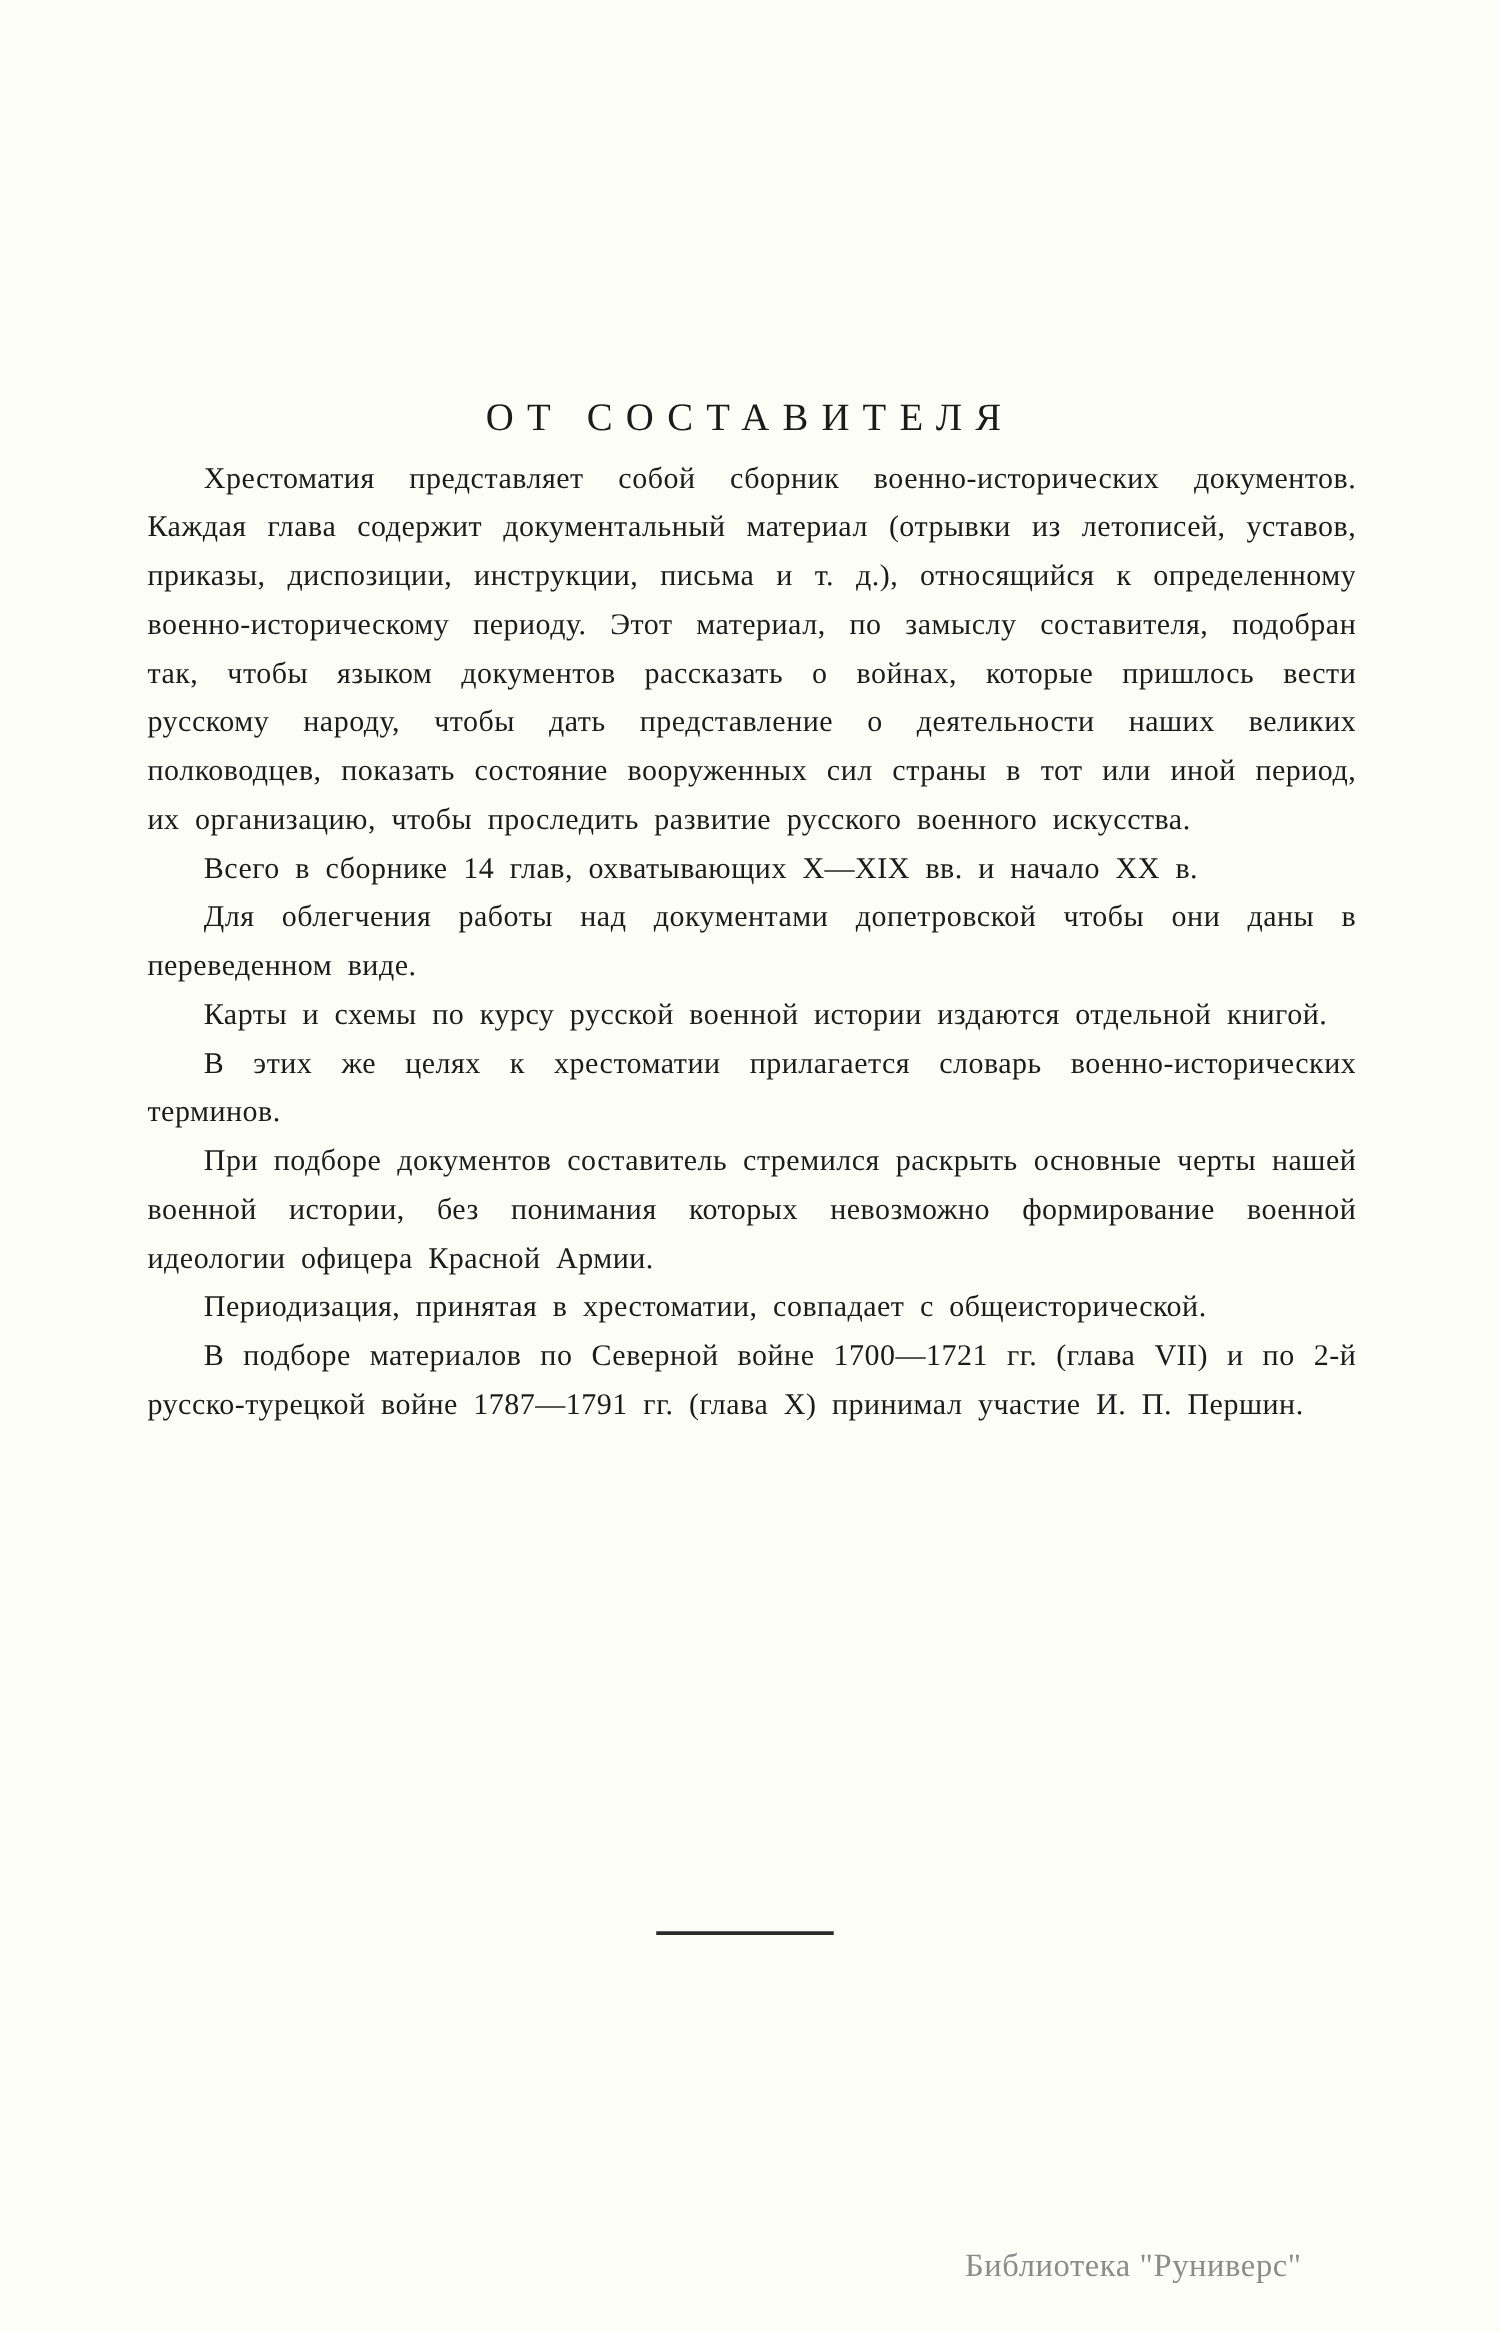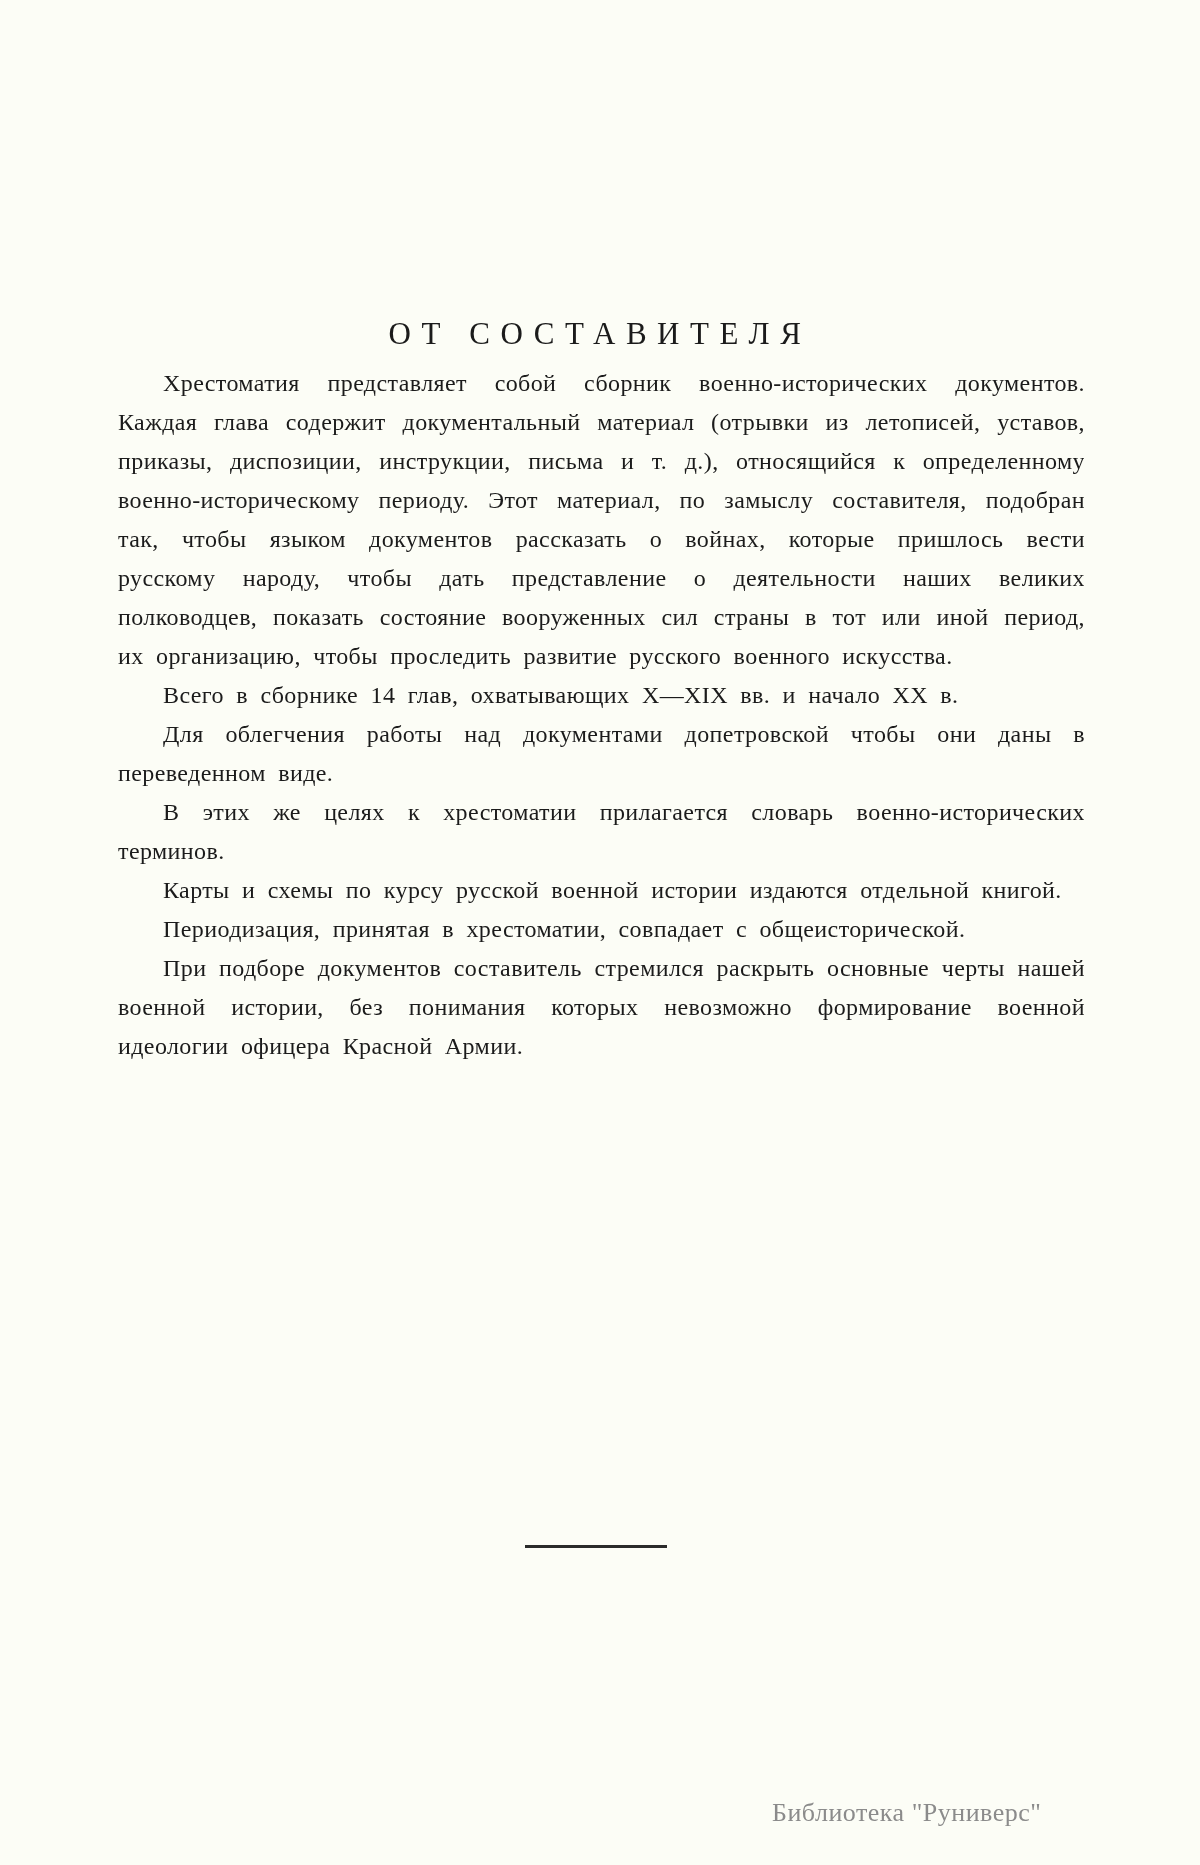--- a/index.html
+++ b/index.html
@@ -69,23 +69,24 @@
 <body>
 
 <div class="page">
 
   <h1 class="title">ОТ СОСТАВИТЕЛЯ</h1>
 
   <div class="body-text">
     <p>Хрестоматия представляет собой сборник военно-исторических документов. Каждая глава содержит документальный материал (отрывки из летописей, уставов, приказы, диспозиции, инструкции, письма и т. д.), относящийся к определенному военно-историческому периоду. Этот материал, по замыслу составителя, подобран так, чтобы языком документов рассказать о войнах, которые пришлось вести русскому народу, чтобы дать представление о деятельности наших великих полководцев, показать состояние вооруженных сил страны в тот или иной период, их организацию, чтобы проследить развитие русского военного искусства.</p>
     <p>Всего в сборнике 14 глав, охватывающих X—XIX вв. и начало XX в.</p>
     <p>Для облегчения работы над документами допетровской чтобы они даны в переведенном виде.</p>
+    <p>Карты и схемы по курсу русской военной истории издаются отдельной книгой.</p>
     <p>В этих же целях к хрестоматии прилагается словарь военно-исторических терминов.</p>
-    <p>Карты и схемы по курсу русской военной истории издаются отдельной книгой.</p>
+    <p>При подборе документов составитель стремился раскрыть основные черты нашей военной истории, без понимания которых невозможно формирование военной идеологии офицера Красной Армии.</p>
     <p>Периодизация, принятая в хрестоматии, совпадает с общеисторической.</p>
-    <p>При подборе документов составитель стремился раскрыть основные черты нашей военной истории, без понимания которых невозможно формирование военной идеологии офицера Красной Армии.</p>
+    <p>В подборе материалов по Северной войне 1700—1721 гг. (глава VII) и по 2-й русско-турецкой войне 1787—1791 гг. (глава X) принимал участие И. П. Першин.</p>
   </div>
 
   <div class="divider"></div>
 
   <div class="watermark">Библиотека "Руниверс"</div>
 
 </div>
 
 </body></html>

